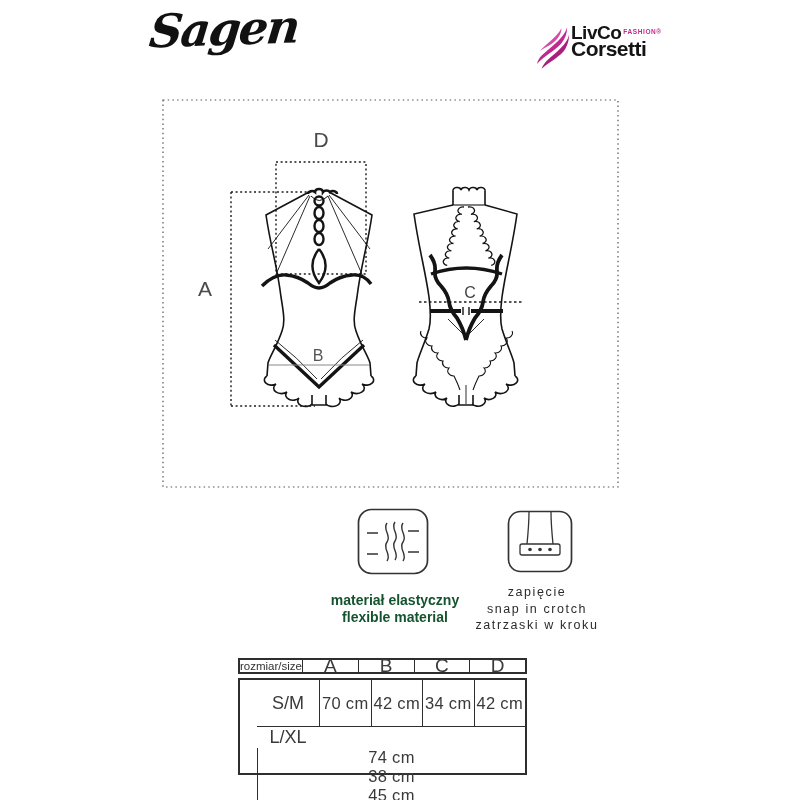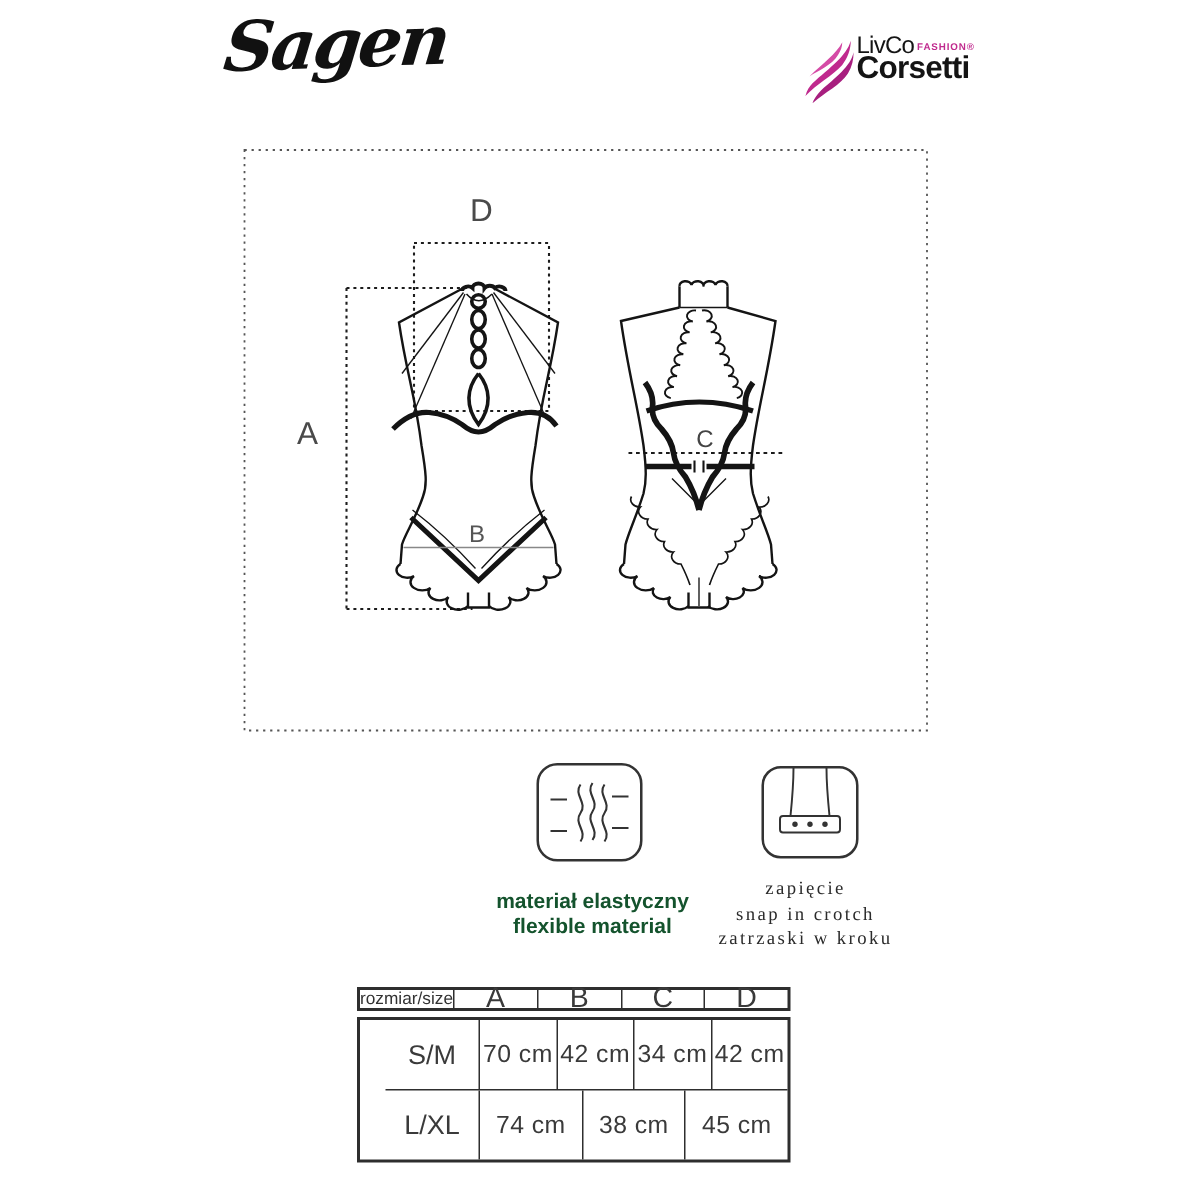--- a/index.html
+++ b/index.html
@@ -7,40 +7,40 @@
          font-family:"Liberation Sans",sans-serif;color:#222;}
   
   .title{position:absolute;left:150px;top:2px;font-family:"DejaVu Serif",serif;
          font-style:italic;font-weight:bold;font-size:46px;color:#111;
          transform:skewX(-8deg) rotate(-2deg);letter-spacing:-2px;}
   
   .logo{position:absolute;left:536px;top:23px;display:flex;align-items:flex-start;}
   .logo-wing{width:34px;height:46px;margin-top:2px;}
   .logo-text{margin-left:1px;line-height:1;}
   .logo-row1{display:flex;align-items:flex-start;}
-  .logo-liv{font-weight:normal;font-size:16px;letter-spacing:-0.5px;color:#141414;}
+  .logo-liv{font-weight:bold;font-size:19px;letter-spacing:-0.5px;color:#141414;}
   .logo-fashion{font-weight:bold;font-size:6.5px;letter-spacing:0.6px;color:#c02a8e;
                 margin-left:2px;margin-top:6px;}
   .logo-corsetti{font-weight:bold;font-size:21px;letter-spacing:-0.5px;color:#141414;
                  margin-top:-4px;}
   
   .diagram{position:absolute;left:162px;top:99px;}
   
   .feat-icon{position:absolute;}
   .feat-label{position:absolute;text-align:center;}
   .feat-label.bold div{font-weight:bold;font-size:14px;line-height:17px;color:#14532d;}
   .feat-label.light div{font-weight:normal;font-size:12.5px;line-height:16.5px;
-                        letter-spacing:1.6px;color:#2b2b2b;font-family:Liberation Serif, serif;}
+                        letter-spacing:1.6px;color:#2b2b2b;}
   
   .size-table{position:absolute;left:238px;top:658px;width:289px;}
   .tbl-head{display:flex;border:2px solid #2e2e2e;height:16px;box-sizing:border-box;
             align-items:stretch;}
   .tbl-body{border:2px solid #2e2e2e;margin-top:4px;box-sizing:border-box;}
   .tbl-row{display:flex;height:46px;align-items:stretch;margin-left:17px;}
-  .tbl-row + .tbl-row{border-top:1.5px solid #2e2e2e;}
+  .tbl-row + .tbl-row{border-top:1.5px solid #2e2e2e;flex-direction:column;}
   .cell{display:flex;align-items:center;justify-content:center;box-sizing:border-box;}
   .cell + .cell{border-left:1.5px solid #2e2e2e;}
   .col-size{width:62px;flex:none;}
   .col{flex:1;}
   .head-size{font-size:11.5px;color:#333;}
   .head-letter{font-size:19px;color:#3a3a3a;}
   .val{font-size:16.5px;color:#3a3a3a;letter-spacing:0.3px;}
   .row-size{font-size:18px;color:#3a3a3a;}
   svg text{font-family:"Liberation Sans",sans-serif;}
 </style>

